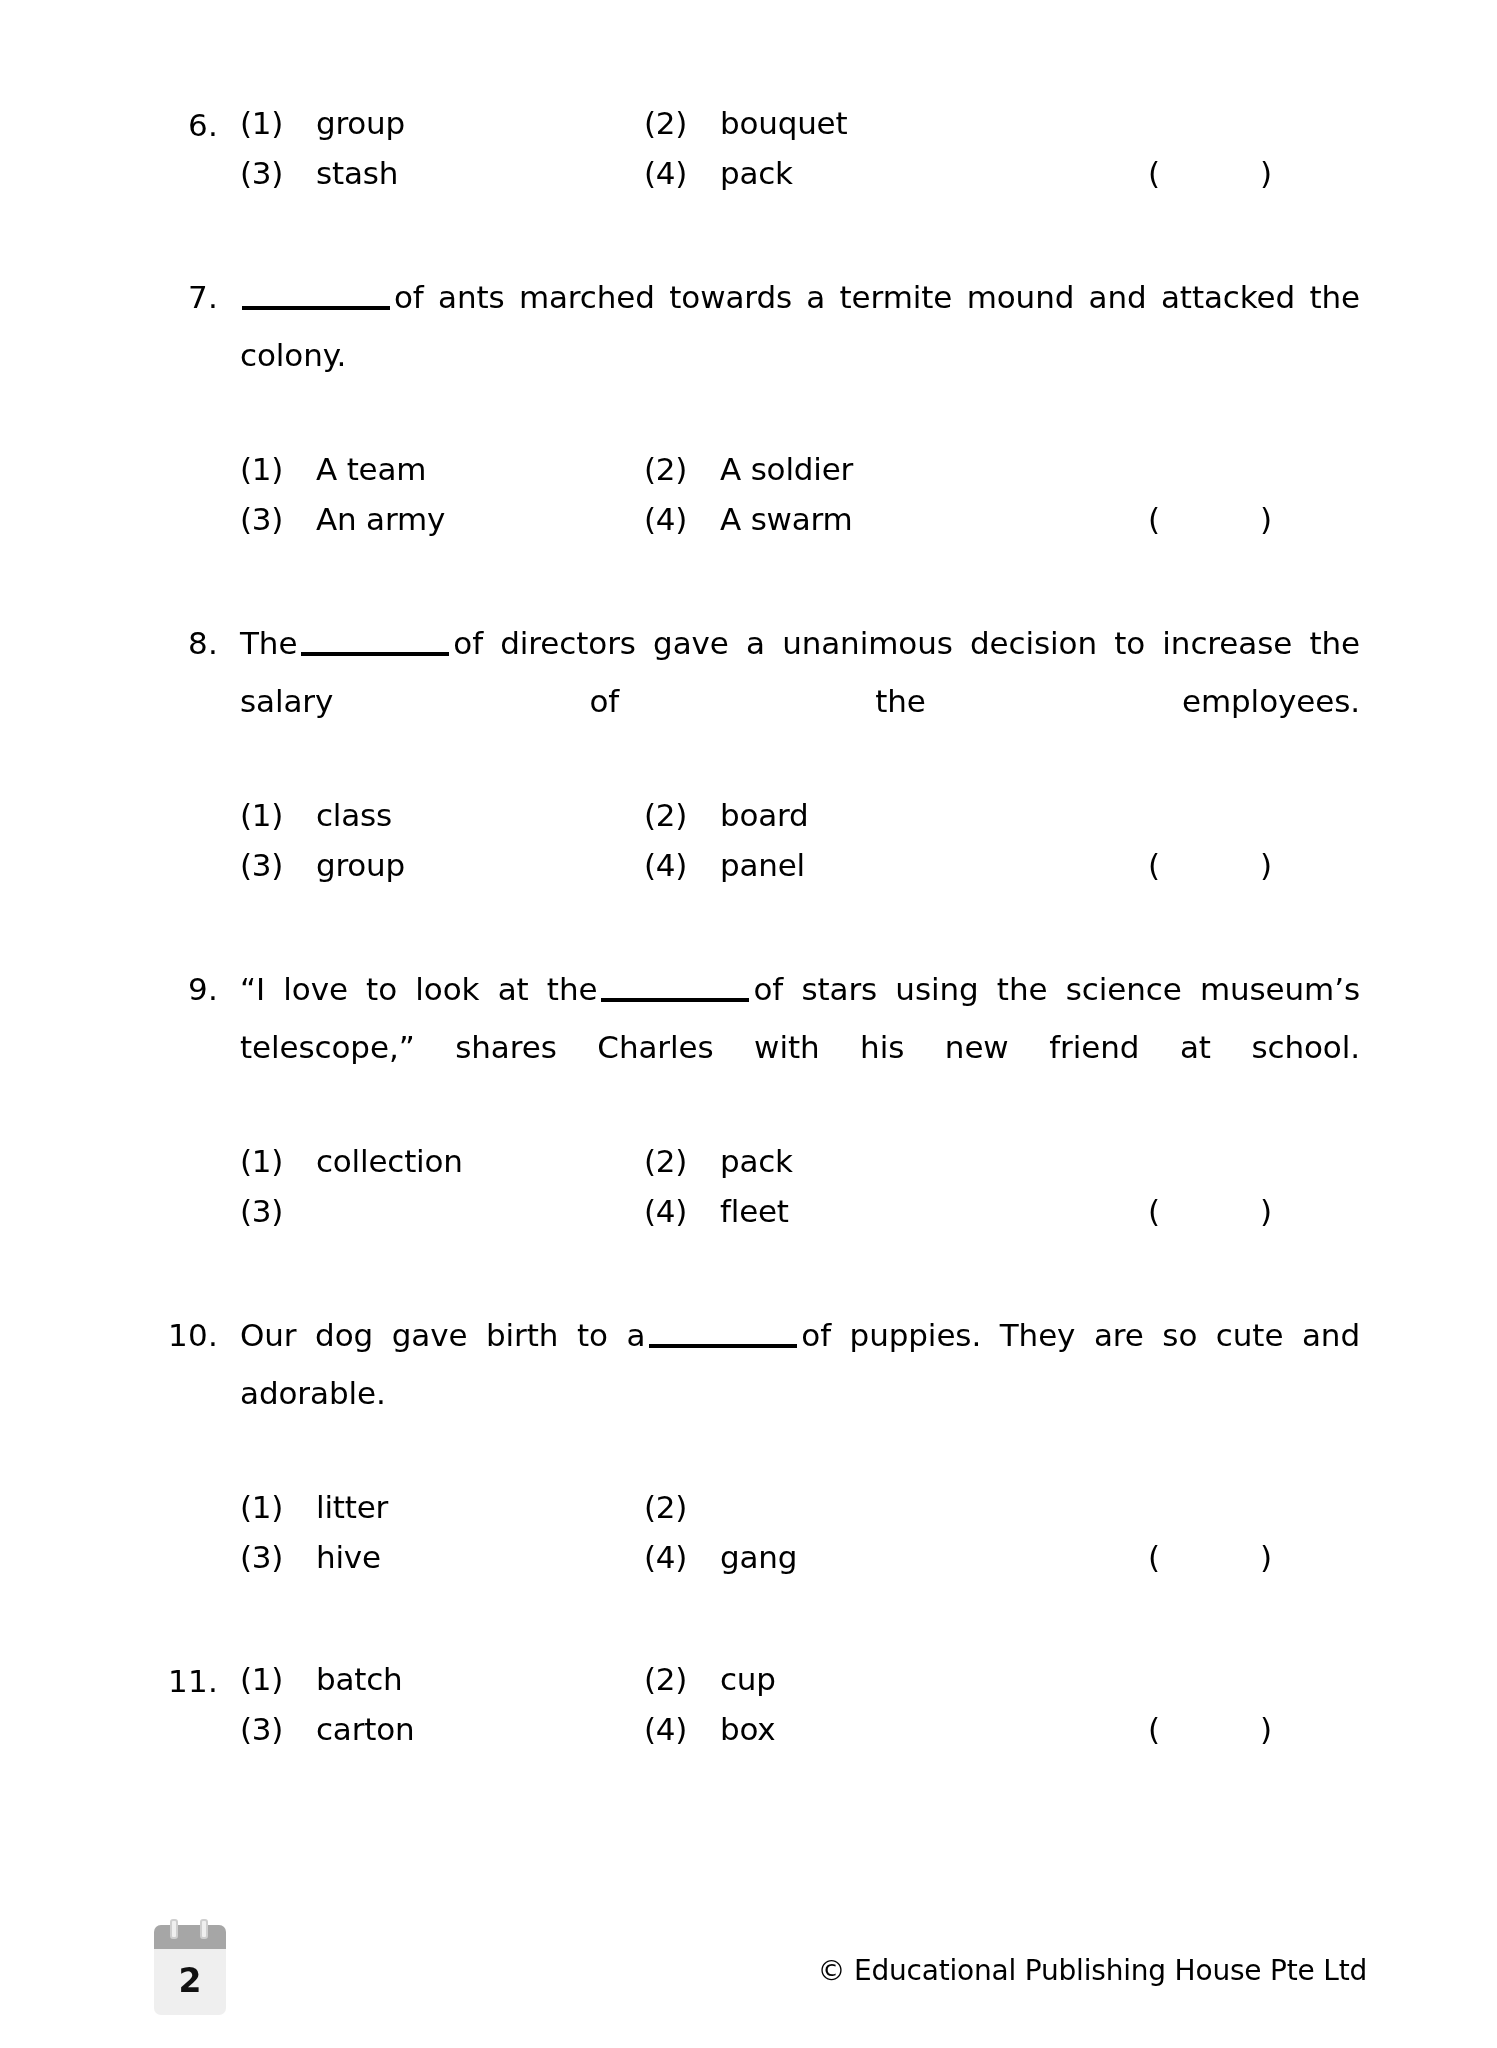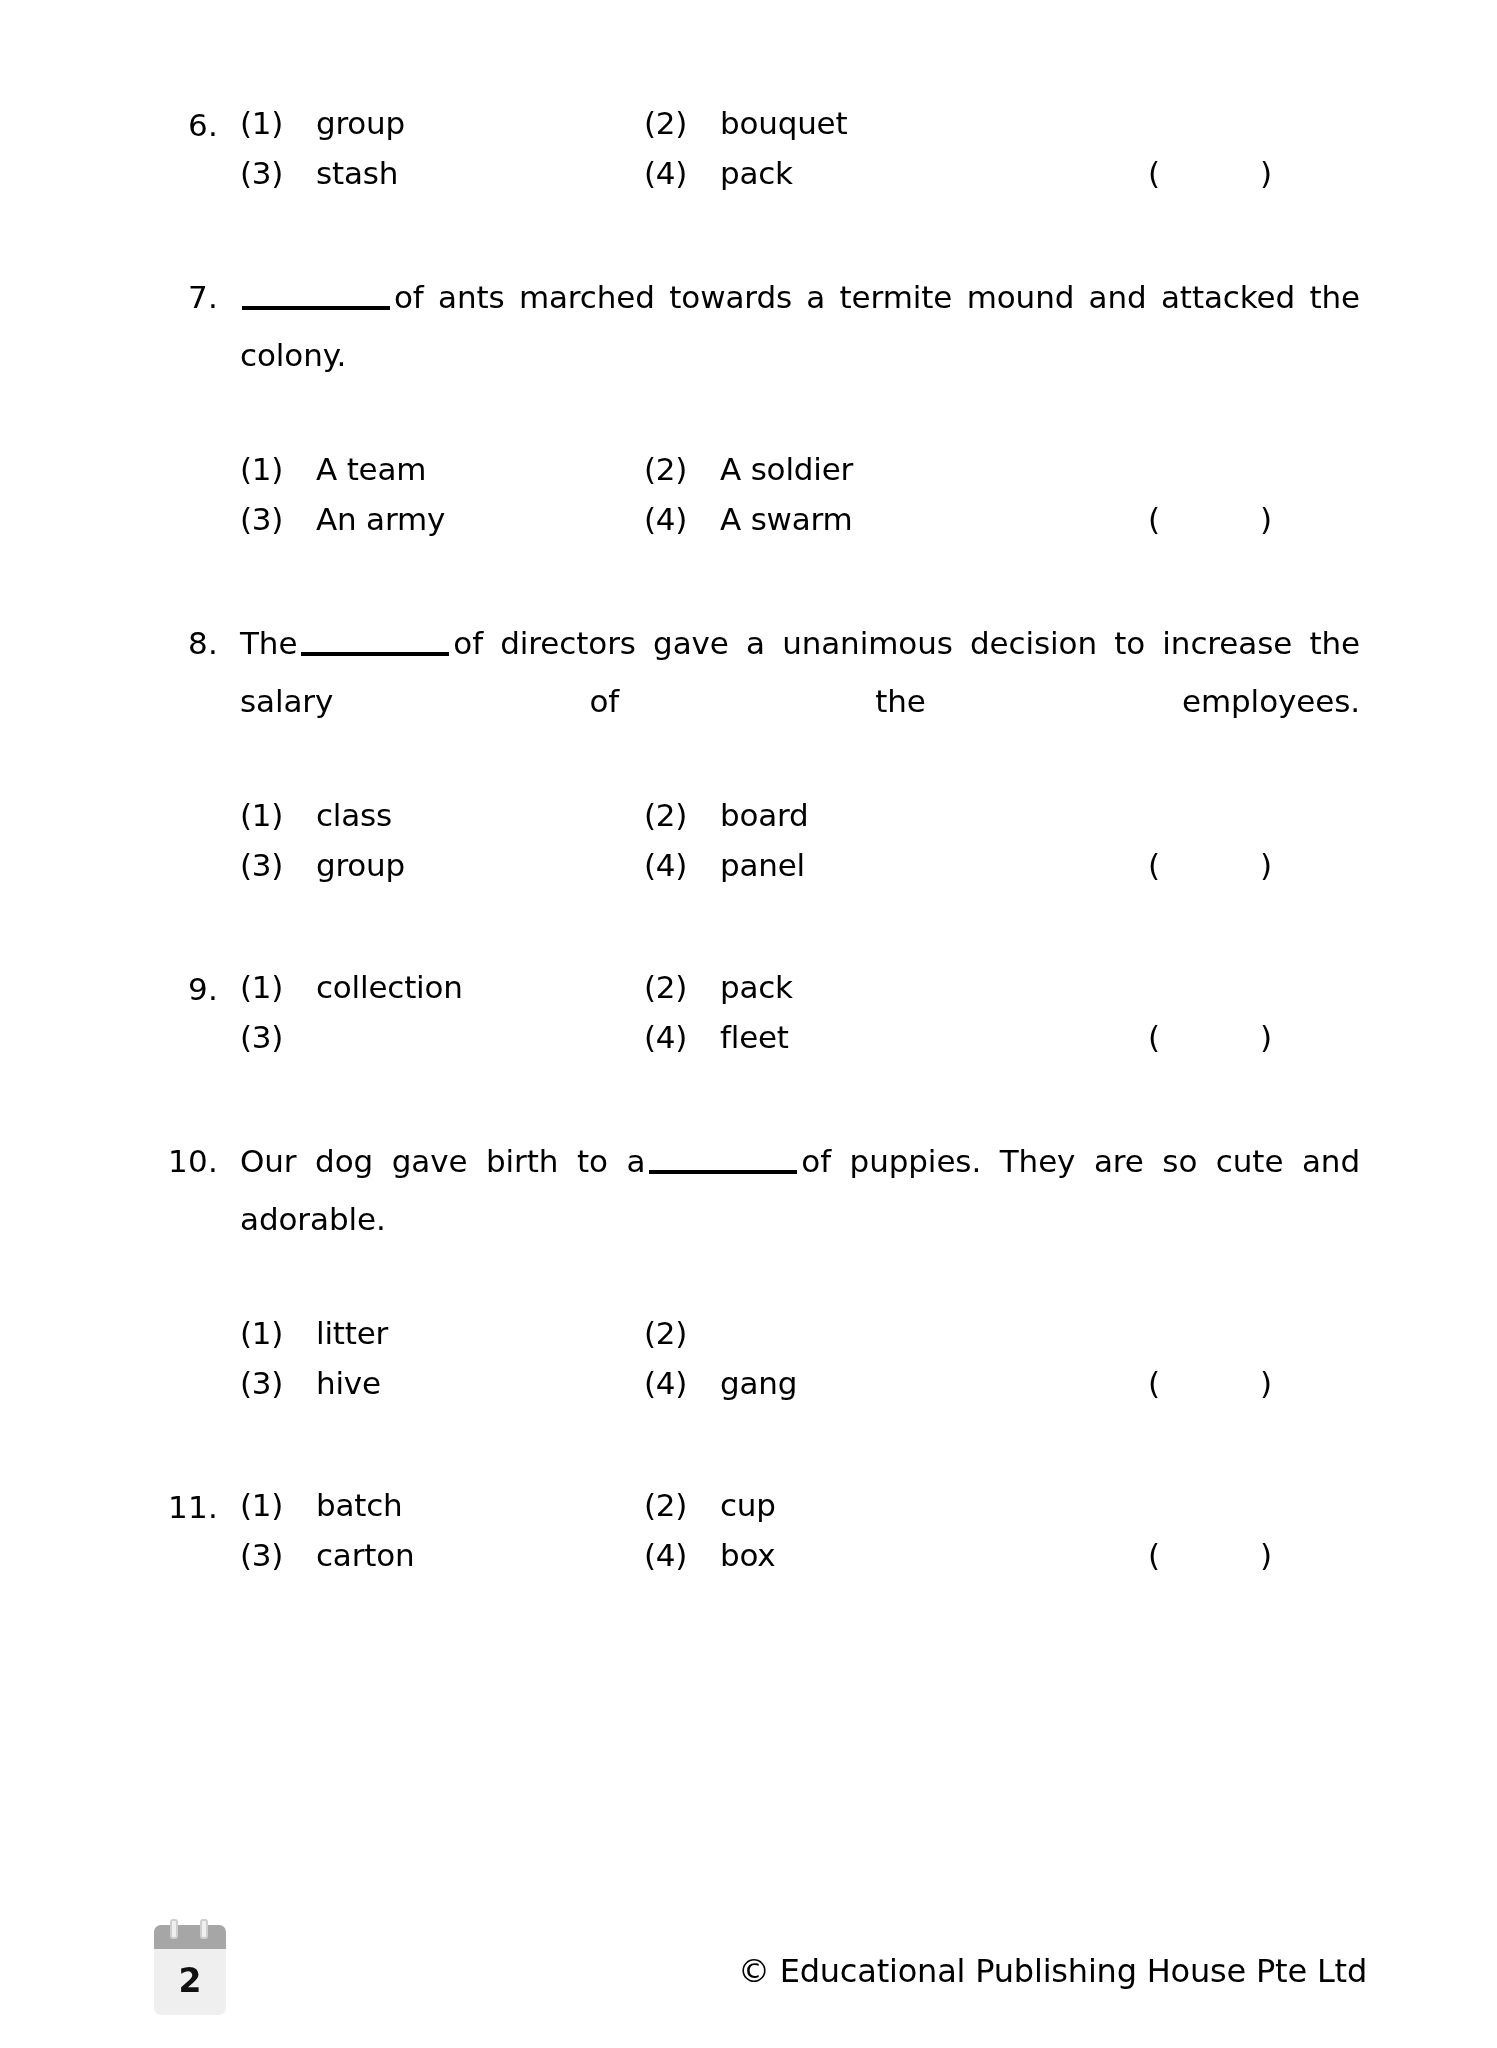--- a/index.html
+++ b/index.html
@@ -183,21 +183,21 @@
     font-size: 33px;
     line-height: 60px;
     font-weight: bold;
     color: #111;
   }
 
   .copyright {
     position: absolute;
     right: 130px;
     top: 30px;
-    font-size: 32px;
+    font-size: 28px;
     line-height: 34px;
     letter-spacing: -0.2px;
     white-space: nowrap;
   }
 </style>
 </head>
 <body>
 
 <div class="page">
 
@@ -304,20 +304,21 @@
               </div>
             </div>
           </div>
         </div>
       </div>
       <div class="gap-lg"></div>
       <div class="question">
         <div class="q-row">
           <div class="q-num">9.</div>
           <div class="q-body">
+            <div class="q-stem"><span>“I love to look at the</span><span class="blank"></span><span>of stars using the science museum’s telescope,” shares Charles with his new friend at school.</span></div>
             <div class="options">
               <div class="opt-row">
                 <div class="opt opt-col-1">
                   <span class="opt-key">(1)</span>
                   <span class="opt-val">collection</span>
                 </div>
                 <div class="opt opt-col-2">
                   <span class="opt-key">(2)</span>
                   <span class="opt-val">pack</span>
                 </div>

